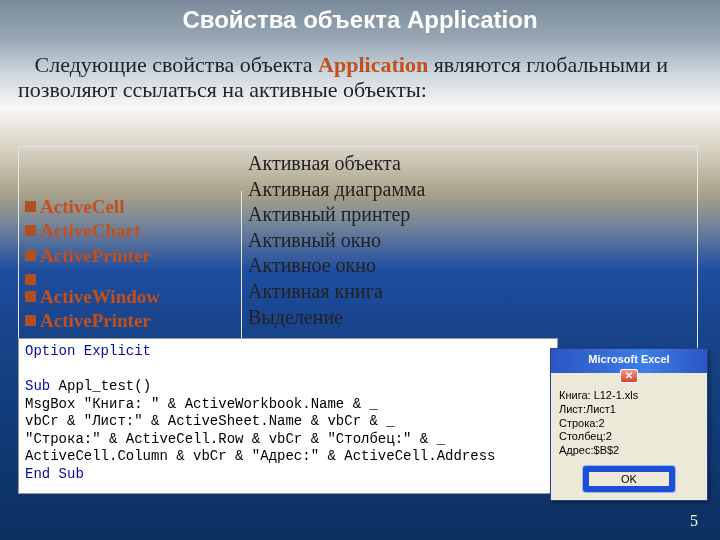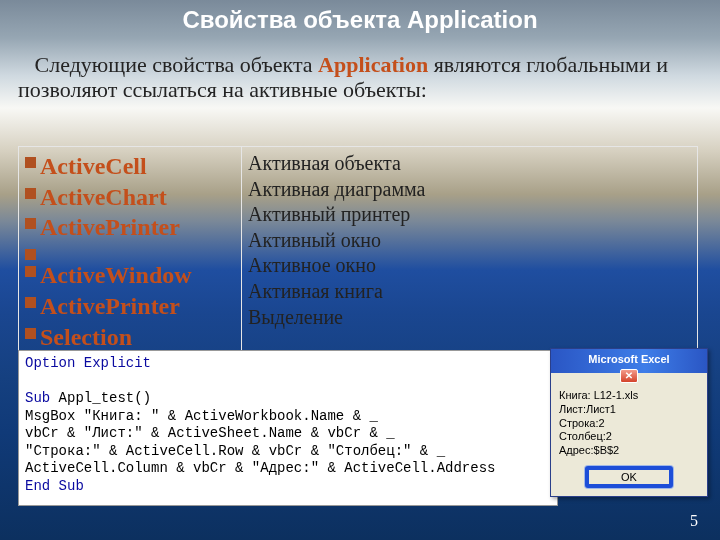--- a/index.html
+++ b/index.html
@@ -63,22 +63,23 @@
     background: rgba(255,255,255,0);
   }
   .table .col {
     padding: 4px 6px;
   }
   .col-left {
     width: 210px;
     border-right: 1px solid #e6e6e6;
     color: #c44f1b;
     font-weight: bold;
-    font-size: 24px;
+    font-size: 19px;
     line-height: 1.28;
+    margin-top: 44px;
   }
   .col-left .row {
     display: flex;
     align-items: flex-start;
   }
   .col-left .bullet {
     display: inline-block;
     width: 11px;
     height: 11px;
     margin: 6px 4px 0 0;
@@ -100,21 +101,20 @@
     background: #ffffff;
     border: 1px solid #999;
     font-family: "Courier New", monospace;
     font-size: 14px;
     color: #000;
     padding: 4px 6px;
     line-height: 1.25;
     white-space: pre;
     box-sizing: border-box;
     overflow: hidden;
-    margin-top: 12px;
   }
   .code-box .kw { color: #0a0aa0; }
   .msgbox {
     position: absolute;
     top: 348px;
     left: 550px;
     width: 156px;
     background: #ece9d8;
     border: 1px solid #2a3f8a;
     box-shadow: 2px 2px 4px rgba(0,0,0,0.35);
@@ -155,21 +155,21 @@
   }
   .msgbox .buttons {
     text-align: center;
     padding: 4px 0 8px 0;
   }
   .msgbox .okbtn {
     display: inline-block;
     min-width: 60px;
     padding: 1px 10px;
     background: #ece9d8;
-    border: 4px solid #1d4ed8;
+    border: 6px solid #1d4ed8;
     border-radius: 3px;
     box-shadow: 0 0 0 1px #a0b8e8;
     font-size: 11px;
   }
   .pagenum {
     position: absolute;
     right: 22px;
     bottom: 10px;
     color: #fff;
     font-size: 16px;

